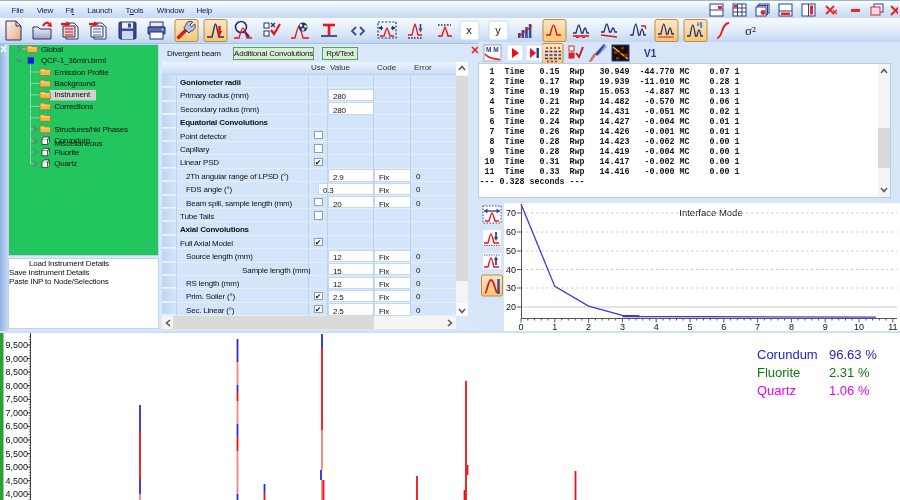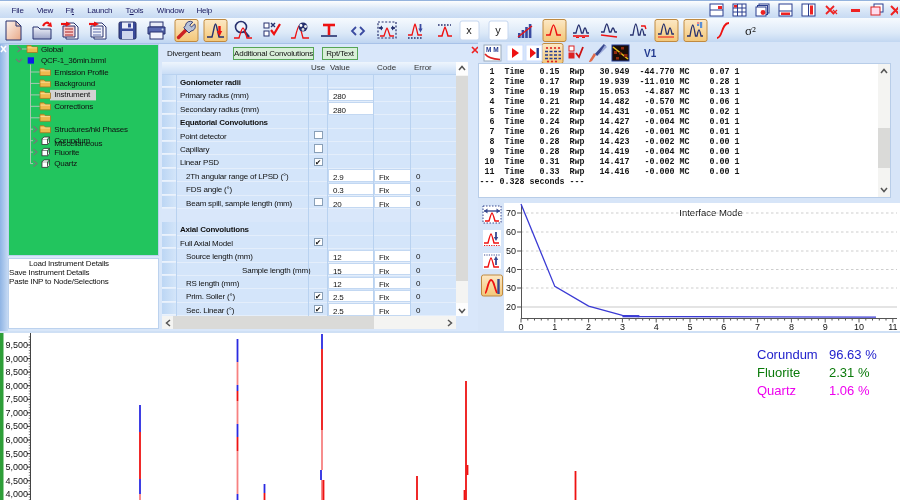--- a/index.html
+++ b/index.html
@@ -429,31 +429,36 @@
 <div class="trow" style="top:106.8px;">
           <div style="position:absolute;left:0;top:0;width:14px;height:12.4px;background:linear-gradient(90deg,#bcd6f4,#d3e5f9);border-bottom:1px solid #eaf2fc;"></div>
           <div class="lbl" style="left:24px;">2Th angular range of LPSD (°)</div>
           <div class="cellbox" style="left:166px;width:46px;">2.9</div>
           <div class="cellbox" style="left:212px;width:37px;">Fix</div>
           <div class="errtxt">0</div>
         </div>
 <div class="trow" style="top:120.2px;">
           <div style="position:absolute;left:0;top:0;width:14px;height:12.4px;background:linear-gradient(90deg,#bcd6f4,#d3e5f9);border-bottom:1px solid #eaf2fc;"></div>
           <div class="lbl" style="left:24px;">FDS angle (°)</div>
-          <div class="cellbox" style="left:166px;width:64px;">0.3</div>
+          <div class="cellbox" style="left:156px;width:64px;">0.3</div>
           <div class="cellbox" style="left:212px;width:37px;">Fix</div>
           <div class="errtxt">0</div>
         </div>
 <div class="trow" style="top:133.6px;">
           <div style="position:absolute;left:0;top:0;width:14px;height:12.4px;background:linear-gradient(90deg,#bcd6f4,#d3e5f9);border-bottom:1px solid #eaf2fc;"></div>
           <div class="lbl" style="left:24px;">Beam spill, sample length (mm)</div>
           <div class="cb"></div>
           <div class="cellbox" style="left:166px;width:46px;">20</div>
           <div class="cellbox" style="left:212px;width:37px;">Fix</div>
           <div class="errtxt">0</div>
+        </div>
+<div class="trow" style="top:147.0px;">
+          <div style="position:absolute;left:0;top:0;width:14px;height:12.4px;background:linear-gradient(90deg,#bcd6f4,#d3e5f9);border-bottom:1px solid #eaf2fc;"></div>
+          <div class="lbl" style="left:18px;">Tube Tails</div>
+          <div class="cb"></div>
         </div>
 <div class="trow" style="top:160.4px;">
           <div style="position:absolute;left:0;top:0;width:14px;height:12.4px;background:linear-gradient(90deg,#bcd6f4,#d3e5f9);border-bottom:1px solid #eaf2fc;"></div>
           <div class="lbl" style="left:18px;font-weight:bold;">Axial Convolutions</div>
         </div>
 <div class="trow" style="top:173.8px;">
           <div style="position:absolute;left:0;top:0;width:14px;height:12.4px;background:linear-gradient(90deg,#bcd6f4,#d3e5f9);border-bottom:1px solid #eaf2fc;"></div>
           <div class="lbl" style="left:18px;">Full Axial Model</div>
           <div class="cb">✔</div>
         </div>

